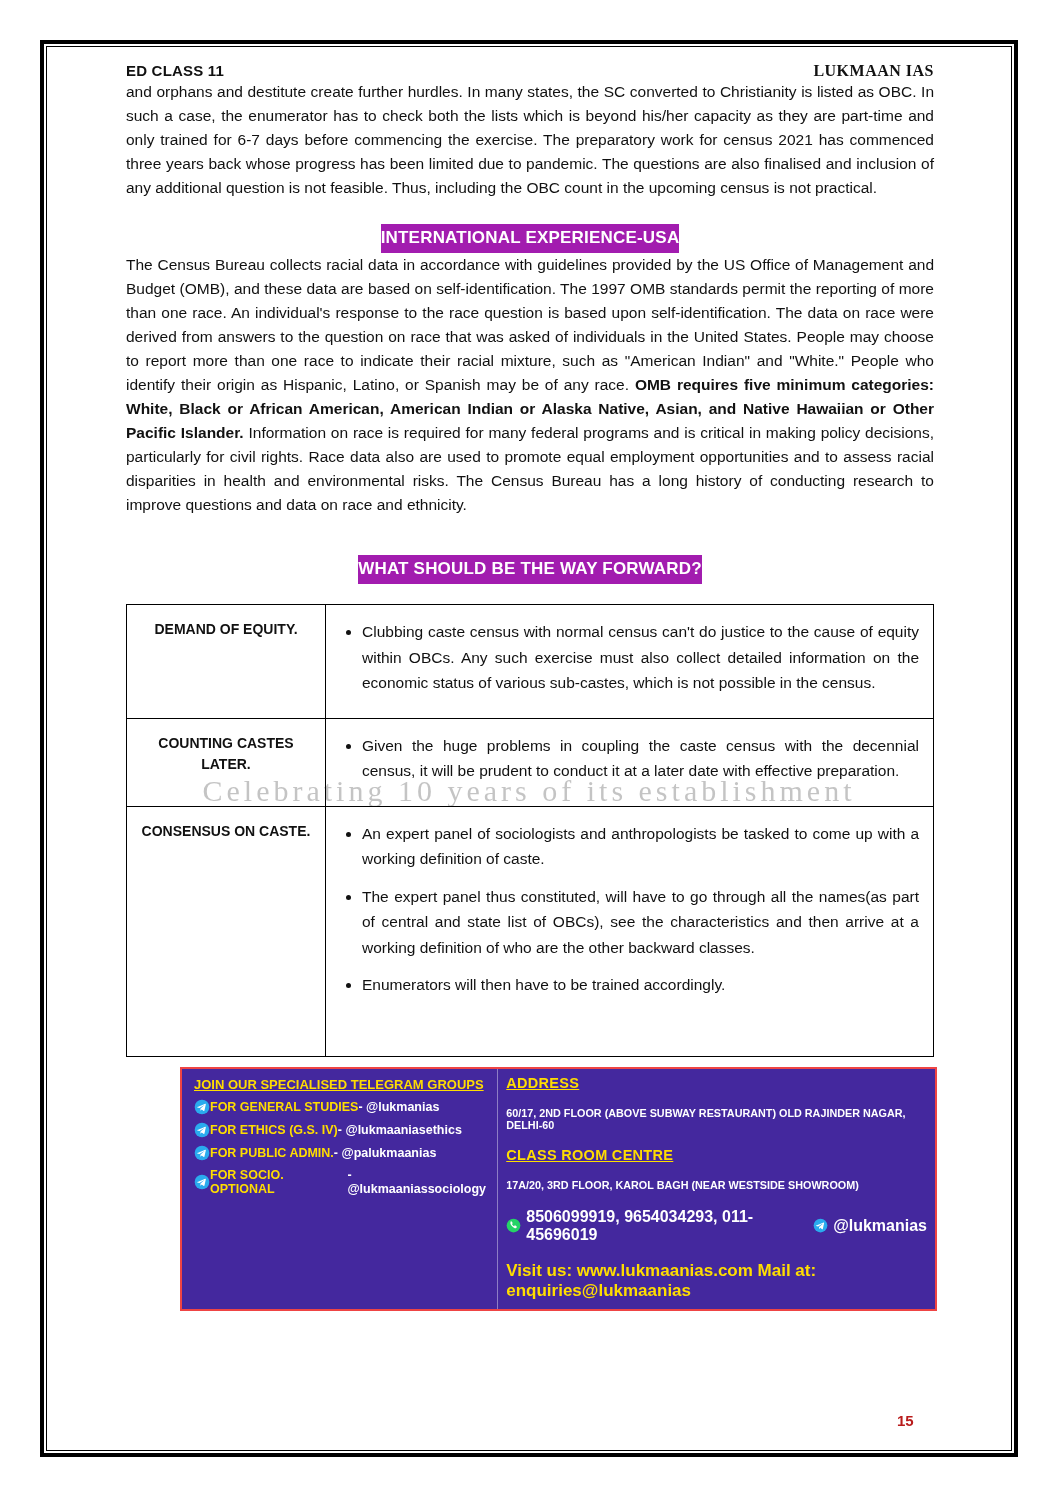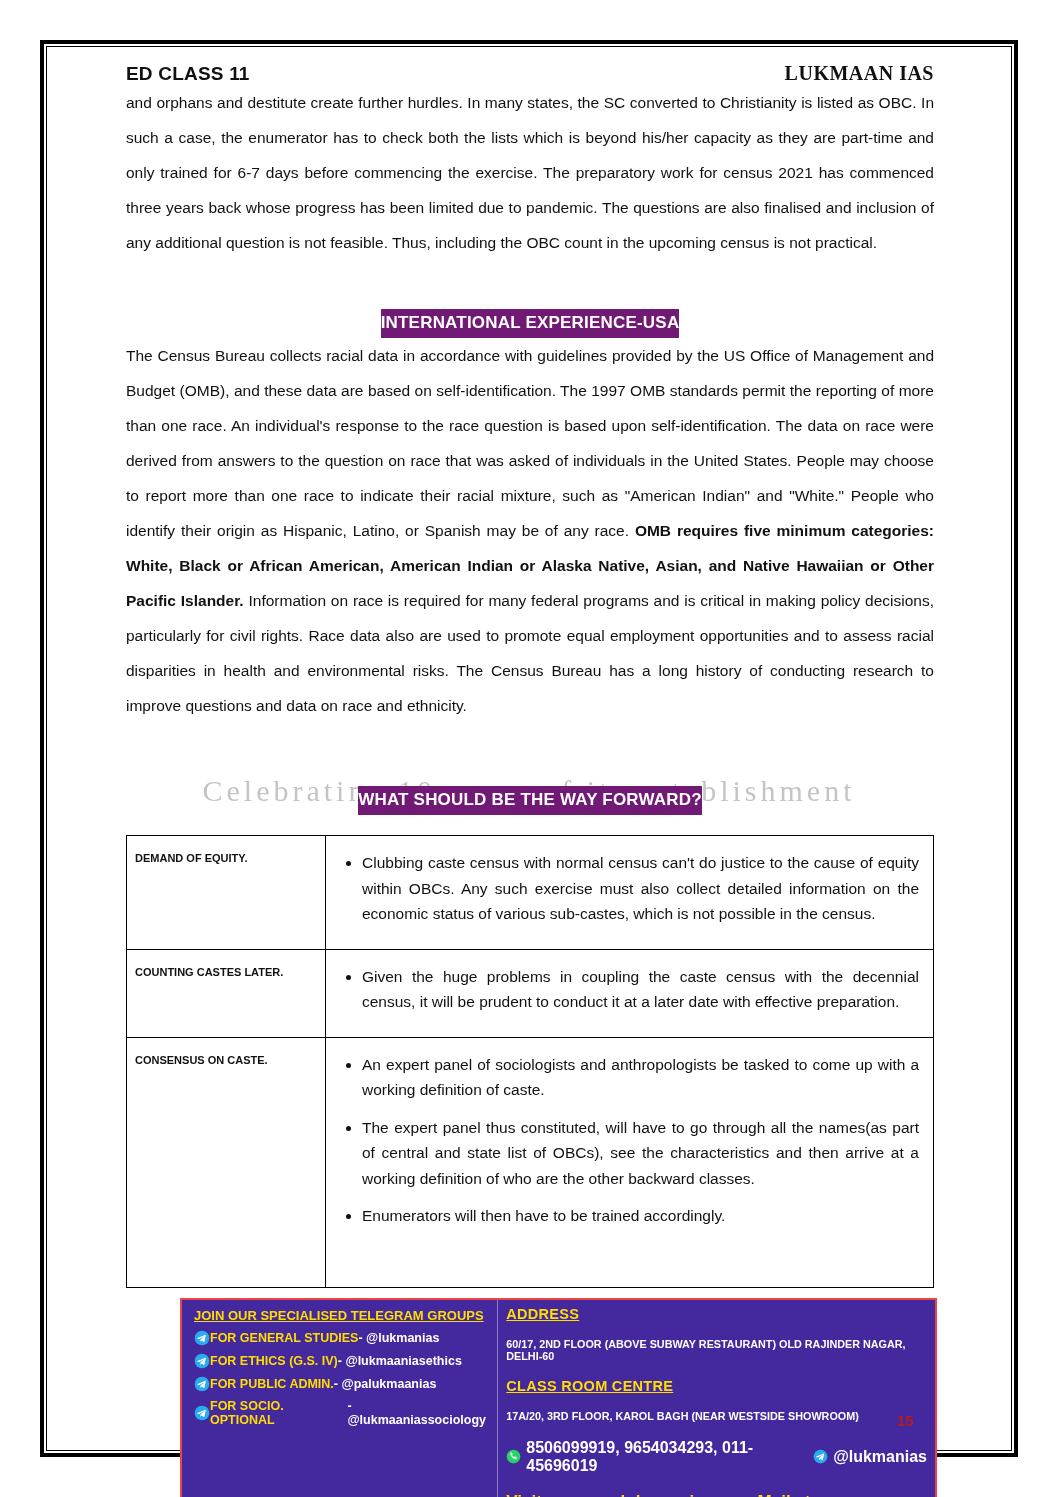--- a/index.html
+++ b/index.html
@@ -10,44 +10,44 @@
   
   .frame-outer{
     position:absolute;top:40px;left:40px;width:978px;height:1417px;
     border:4px solid #000;box-sizing:border-box;
   }
   .frame-inner{position:absolute;inset:2px;border:1px solid #000;}
 
   .content{position:absolute;left:126px;top:62px;width:808px;z-index:1;}
 
   .page-header{display:flex;justify-content:space-between;align-items:baseline;}
-  .hdr-left{font-weight:bold;font-size:19px;letter-spacing:.2px;}
-  .hdr-right{font-family:"Liberation Serif",serif;font-weight:bold;font-size:20px;letter-spacing:.5px;}
+  .hdr-left{font-weight:bold;font-size:15px;letter-spacing:.2px;}
+  .hdr-right{font-family:"Liberation Serif",serif;font-weight:bold;font-size:16px;letter-spacing:.5px;}
 
-  p.body-text{text-align:justify;font-size:15.5px;line-height:35px;margin:0;}
+  p.body-text{text-align:justify;font-size:15.5px;line-height:24px;margin:0;}
   .para1{margin-top:44px;}
   .para2{margin-top:28px;}
   .bold{font-weight:bold;}
 
   .h-band{text-align:center;margin-top:24px;}
   .h-band .band{
-    display:inline-block;background:#701a75;color:#fff;font-weight:bold;
-    font-size:17px;padding:4px 0 5px;letter-spacing:.2px;margin-top:25px;
+    display:inline-block;background:#a21caf;color:#fff;font-weight:bold;
+    font-size:17px;padding:4px 0 5px;letter-spacing:.2px;
   }
   .h2{margin-top:38px;}
 
   .watermark{
     position:absolute;top:774px;left:0;width:100%;text-align:center;
     font-family:Liberation Serif, serif;font-size:30px;letter-spacing:4px;
     color:rgba(125,125,125,0.45);z-index:0;white-space:nowrap;
   }
 
   table.wf{width:100%;border-collapse:collapse;margin-top:20px;position:relative;z-index:1;background:transparent;}
   table.wf td{border:1.6px solid #000;vertical-align:top;}
-  td.lbl{width:182px;font-weight:bold;font-size:11px;padding:14px 8px;line-height:1.55;}
+  td.lbl{width:182px;text-align:center;font-weight:bold;font-size:14px;padding:14px 8px;line-height:1.55;}
   td.cnt{padding:6px 14px 10px 4px;}
   td.cnt ul{margin:0;padding-left:32px;}
   td.cnt li{text-align:justify;font-size:15.5px;line-height:25.5px;margin:8px 0 12px;}
   tr.tall td.cnt{padding-bottom:46px;}
 
   .banner{
     margin:10px 0 0 54px;width:757px;box-sizing:border-box;display:flex;
     background:#44289e;border:2px solid #ef4444;position:relative;z-index:1;
   }
   .banner-left{width:42%;box-sizing:border-box;padding:8px 8px 10px 12px;border-right:1px solid rgba(255,255,255,0.4);}

